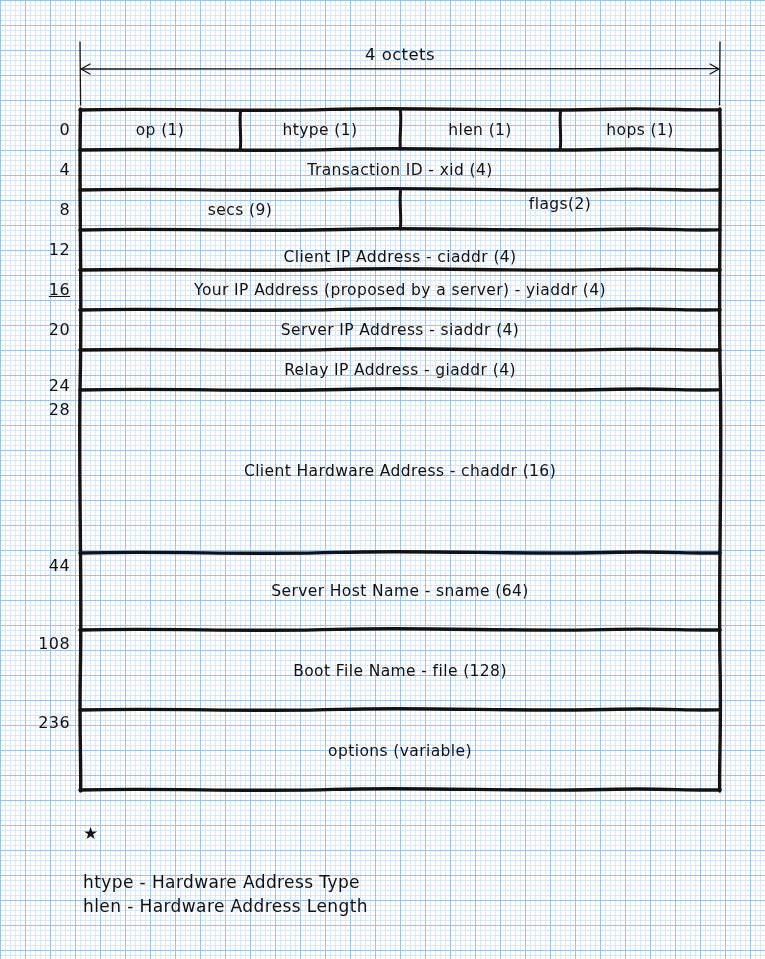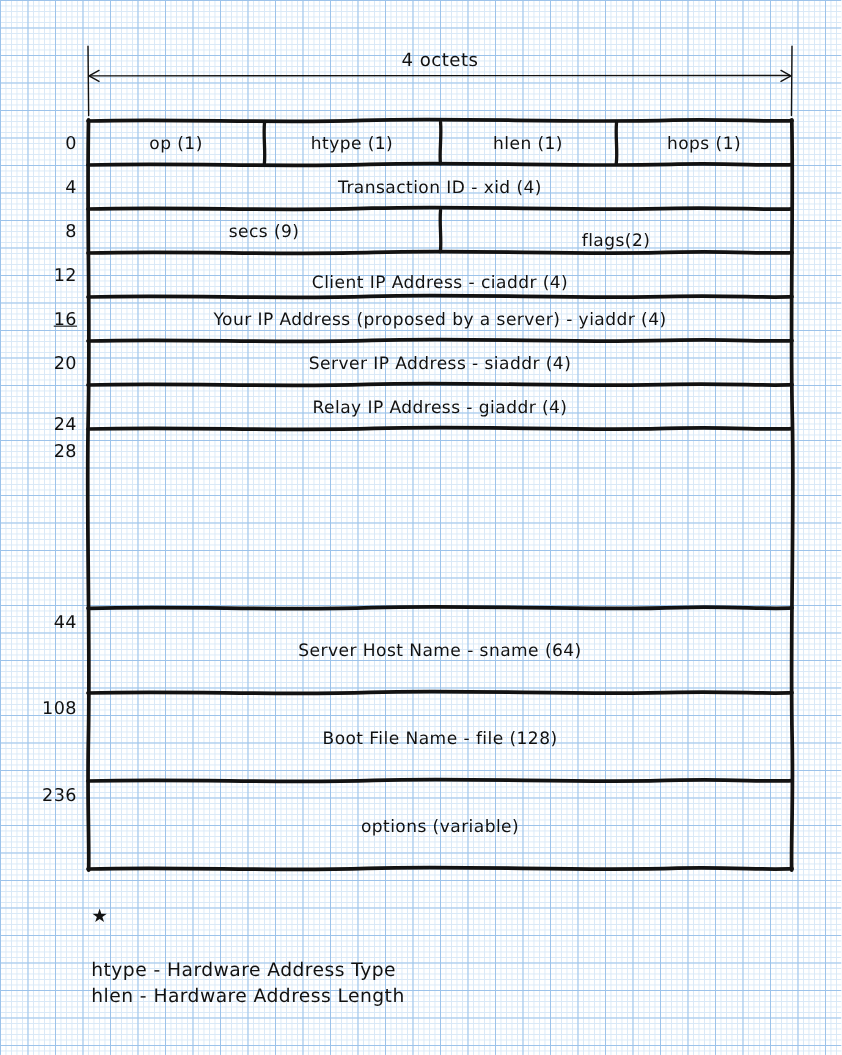--- a/index.html
+++ b/index.html
@@ -157,30 +157,31 @@
   <div class="hand offset-label" style="left:70px; top:715px;">236</div>
 
   <div class="hand field-label" style="left:160px; top:123px;">op (1)</div>
   <div class="hand field-label" style="left:320px; top:123px;">htype (1)</div>
   <div class="hand field-label" style="left:480px; top:123px;">hlen (1)</div>
   <div class="hand field-label" style="left:640px; top:123px;">hops (1)</div>
 
   <div class="hand field-label" style="left:400px; top:163px;">Transaction ID - xid (4)</div>
 
   <div class="hand field-label" style="left:240px; top:203px;">secs (9)</div>
-  <div class="hand field-label" style="left:560px; top:212px;text-align:right;">flags(2)</div>
+  <div class="hand field-label" style="left:560px; top:197px;text-align:right;">flags(2)</div>
 
   <div class="hand field-label" style="left:400px; top:250px;">Client IP Address - ciaddr (4)</div>
 
   <div class="hand field-label" style="left:400px; top:283px;">Your IP Address (proposed by a server) - yiaddr (4)</div>
 
   <div class="hand field-label" style="left:400px; top:323px;">Server IP Address - siaddr (4)</div>
 
   <div class="hand field-label" style="left:400px; top:363px;">Relay IP Address - giaddr (4)</div>
 
+  <div class="hand field-label" style="left:400px; top:464px;">Client Hardware Address - chaddr (16)</div>
 
   <div class="hand field-label" style="left:400px; top:584px;">Server Host Name - sname (64)</div>
 
   <div class="hand field-label" style="left:400px; top:664px;">Boot File Name - file (128)</div>
 
   <div class="hand field-label" style="left:400px; top:744px;">options (variable)</div>
 
   <div class="hand legend-star" style="left:83px; top:825px;">★</div>
   <div class="hand legend-line" style="left:83px; top:874px;">htype - Hardware Address Type</div>
   <div class="hand legend-line" style="left:83px; top:898px;">hlen - Hardware Address Length</div>

